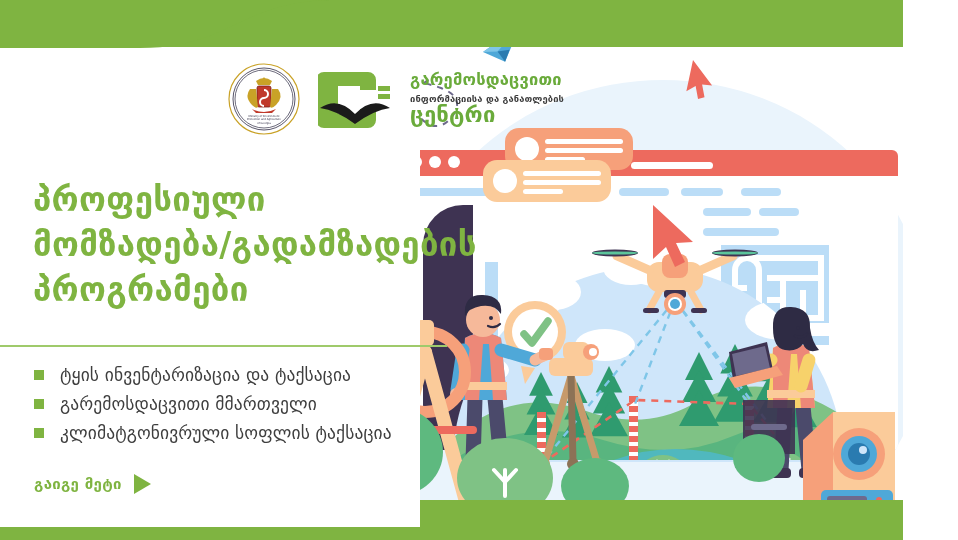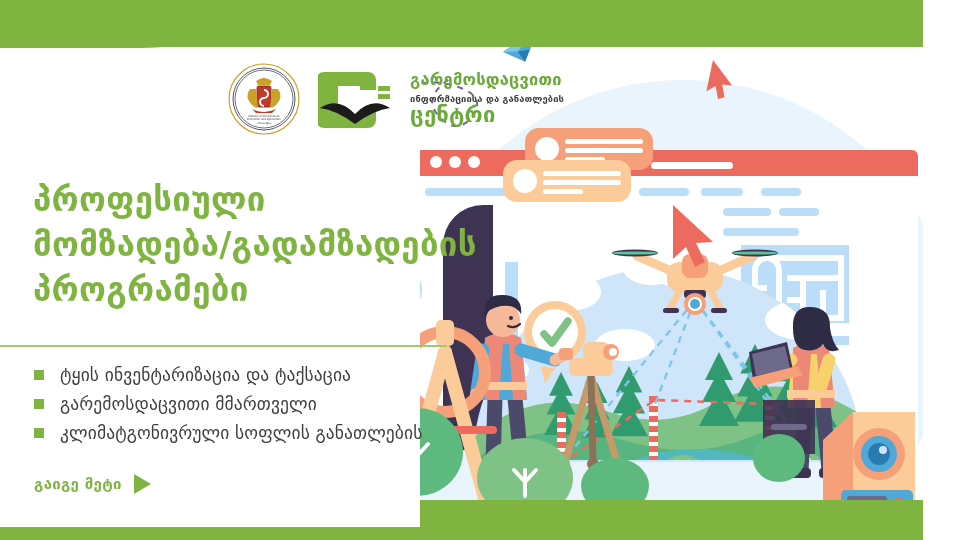--- a/index.html
+++ b/index.html
@@ -2,21 +2,21 @@
 <html lang="ka"><head>
 <meta charset="utf-8">
 <title>banner</title>
 <style>
   html,body{margin:0;padding:0;}
   body{
     width:958px;height:540px;overflow:hidden;position:relative;
     background:#ffffff;
     font-family:"DejaVu Sans","Liberation Sans",sans-serif;
   }
-  .stage{position:absolute;inset:0;width:903px;height:540px;overflow:hidden;background:#fff;padding-left:20px;}
+  .stage{position:absolute;inset:0;width:903px;height:540px;overflow:hidden;background:#fff;}
 
   
   .band-top{
     position:absolute;left:0;top:0;width:100%;height:47px;
     background:#7FB441;z-index:6;
   }
   .band-top-curve{
     position:absolute;left:0;top:0;width:330px;height:125px;z-index:6;
   }
   .band-bottom{
@@ -466,21 +466,21 @@
     <div class="bullet">
       <span class="sq"></span>
       <span class="txt">ტყის ინვენტარიზაცია და ტაქსაცია</span>
     </div>
     <div class="bullet">
       <span class="sq"></span>
       <span class="txt">გარემოსდაცვითი მმართველი</span>
     </div>
     <div class="bullet">
       <span class="sq"></span>
-      <span class="txt">კლიმატგონივრული სოფლის განათლების</span>
+      <span class="txt">კლიმატგონივრული სოფლის ტაქსაცია</span>
     </div>
   </div>
 
   <div class="cta">
     <span class="label">გაიგე მეტი</span>
     <span class="tri"></span>
   </div>
 
 </div>
 

